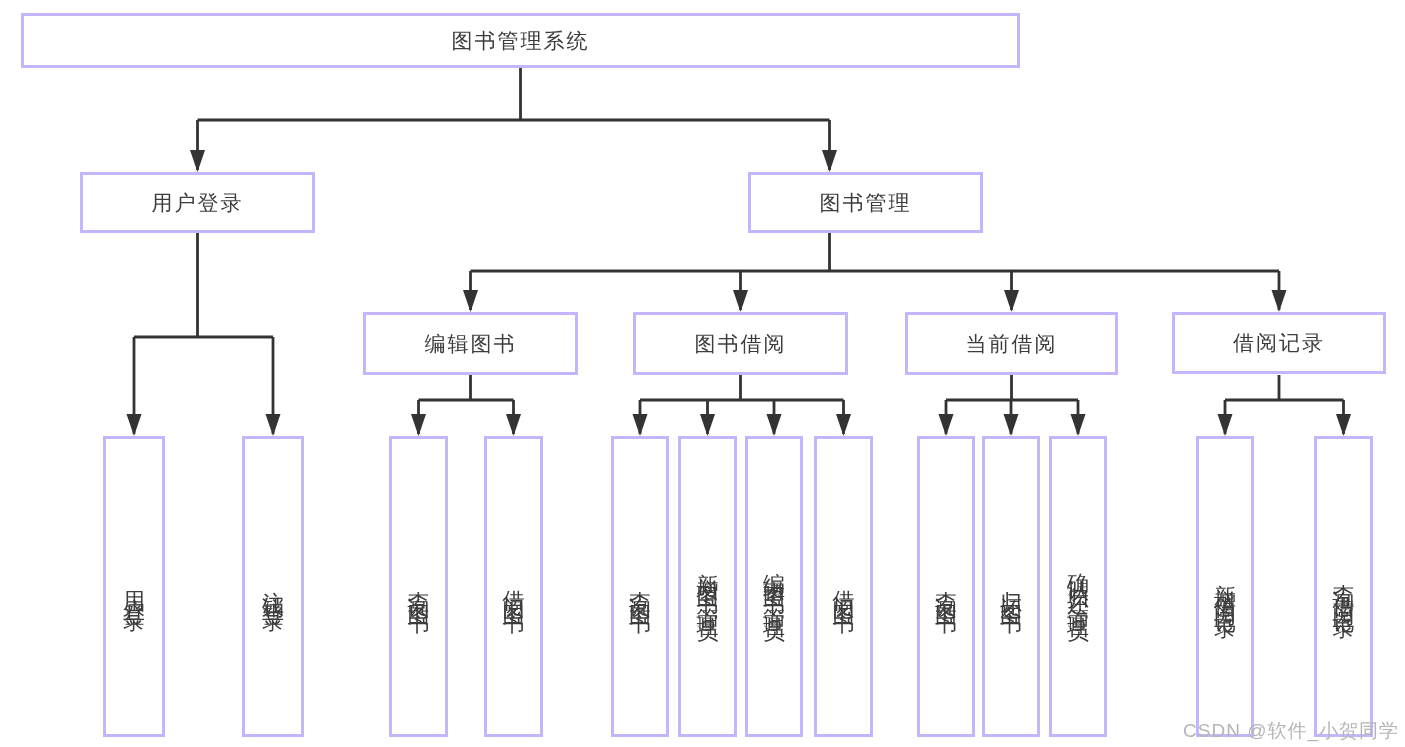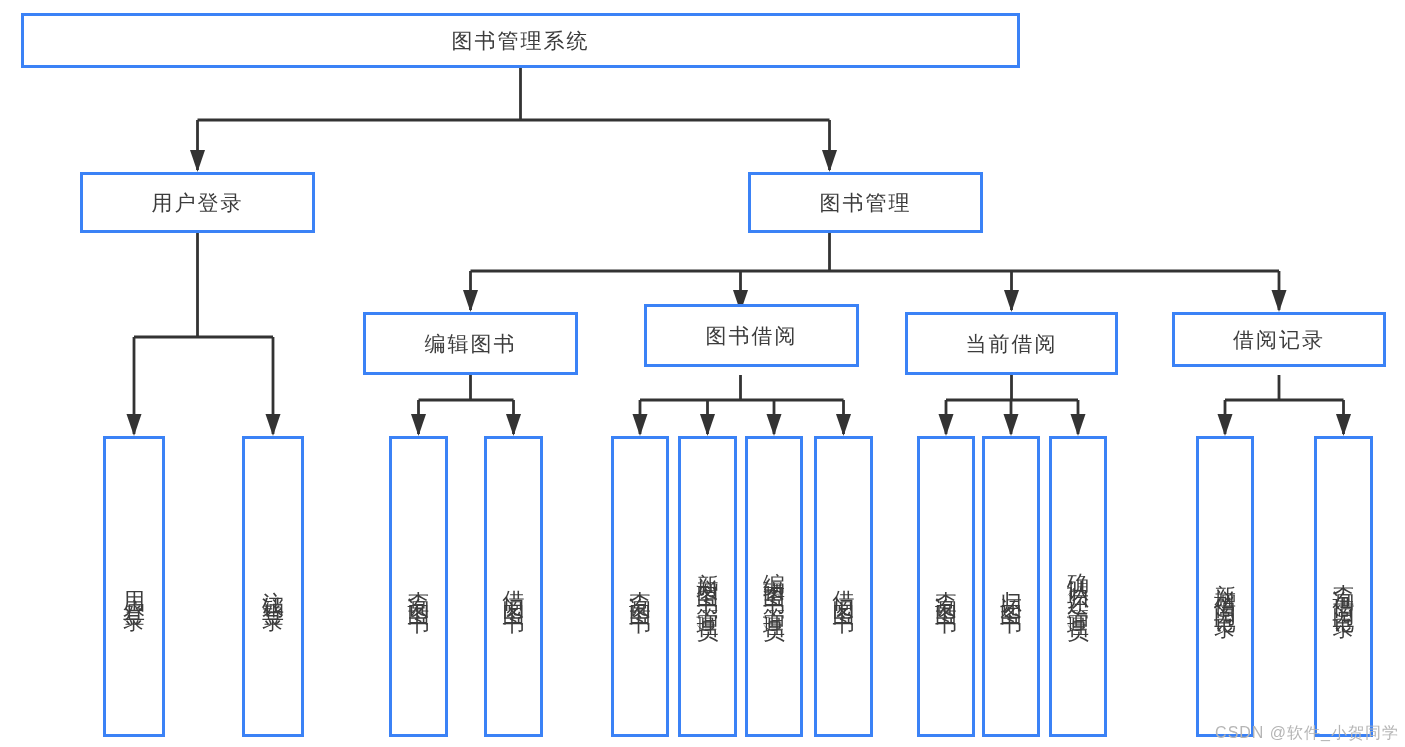--- a/index.html
+++ b/index.html
@@ -3,51 +3,51 @@
 <meta charset="utf-8">
 <style>
   html,body{margin:0;padding:0;}
   body{
     width:1405px;height:747px;position:relative;background:#ffffff;
     font-family:"Liberation Sans","DejaVu Sans",sans-serif;overflow:hidden;
   }
   #diagram{position:absolute;left:0;top:0;width:1405px;height:747px;}
   svg.wires{position:absolute;left:0;top:0;z-index:1;}
   .box{
-    position:absolute;z-index:2;background:#ffffff;border:3px solid #3b82f6;
+    position:absolute;z-index:2;background:#ffffff;border:3px solid #c4b5fd;
     box-sizing:border-box;display:flex;align-items:center;justify-content:center;
     color:#3c3c3c;
   }
   .h{font-size:21px;letter-spacing:2px;white-space:nowrap;}
   .v{writing-mode:vertical-rl;text-orientation:mixed;font-size:22px;letter-spacing:7px;line-height:1;}
   
   .n-root{left:21px;top:13px;width:999px;height:55px;}
   .n-login{left:80px;top:172px;width:235px;height:61px;}
   .n-mgmt{left:712px;top:172px;width:235px;height:61px;margin-left:36px;}
   .n-newrec{left:363px;top:312px;width:215px;height:63px;}
-  .n-borrow{left:633px;top:304px;width:215px;height:63px;margin-left:11px;}
+  .n-borrow{left:633px;top:312px;width:215px;height:63px;}
   .n-current{left:905px;top:312px;width:213px;height:63px;}
-  .n-records{left:1172px;top:312px;width:214px;height:55px;}
+  .n-records{left:1172px;top:312px;width:214px;height:62px;}
   .lf{top:436px;height:301px;}
   .n-u1{left:103px;width:62px;}
   .n-u2{left:242px;width:62px;}
   .n-n1{left:389px;width:59px;}
   .n-n2{left:484px;width:59px;}
   .n-b1{left:611px;width:58px;}
   .n-b2{left:678px;width:59px;}
   .n-b3{left:745px;width:58px;}
   .n-b4{left:814px;width:59px;}
   .n-c1{left:917px;width:58px;}
   .n-c2{left:982px;width:58px;}
   .n-c3{left:1049px;width:58px;}
   .n-r1{left:1196px;width:58px;}
   .n-r2{left:1314px;width:59px;}
   .watermark{
     position:absolute;z-index:3;right:6px;bottom:3px;
-    font-size:16px;color:#b5b5b5;letter-spacing:1px;white-space:nowrap;margin-left:20px;
+    font-size:19px;color:#b5b5b5;letter-spacing:1px;white-space:nowrap;margin-left:20px;
   }
   .wires line{stroke:#333333;stroke-width:2.8;}
   .wires .ah{fill:#333333;stroke:none;}
 </style>
 </head>
 <body>
 
 <div id="diagram">
 
   <svg class="wires" width="1405" height="747" viewBox="0 0 1405 747">

